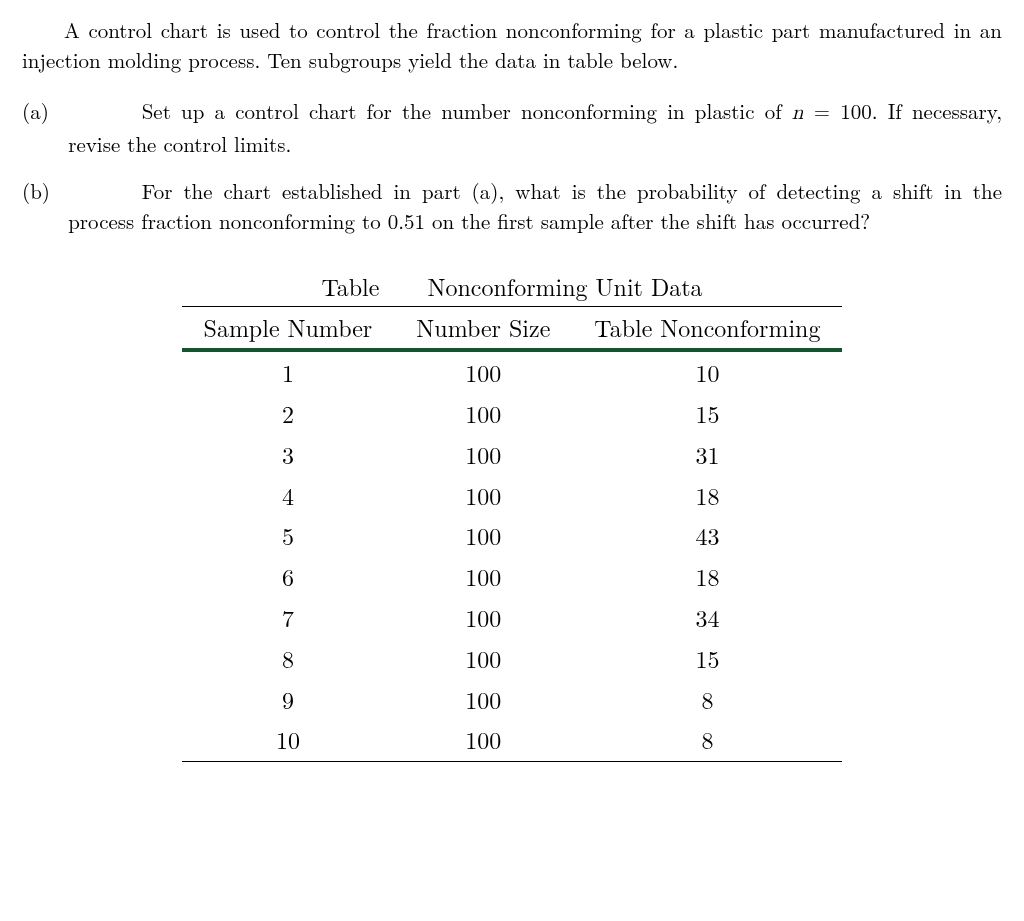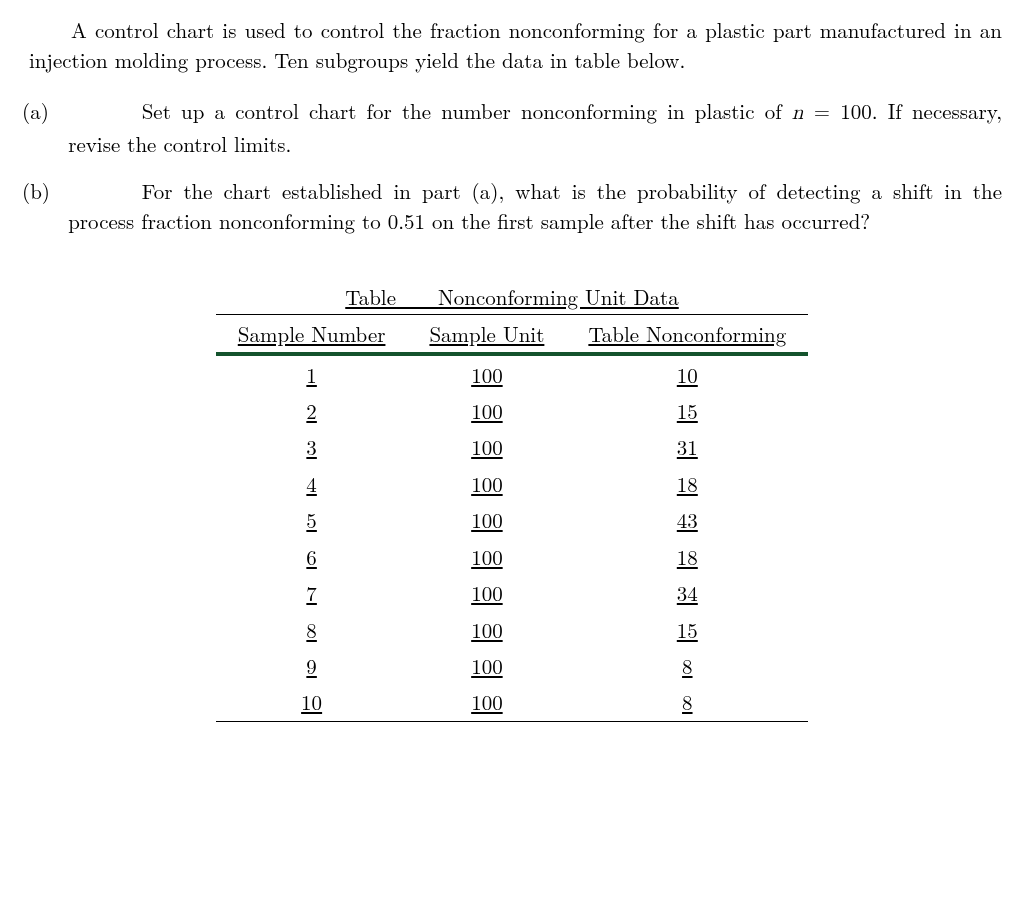--- a/index.html
+++ b/index.html
@@ -7,44 +7,43 @@
     font-size: 21px;
     line-height: 1.45;
     color: #000;
     background: #fff;
     margin: 0;
     padding: 14px 22px 40px 22px;
     width: 1024px;
     box-sizing: border-box;
   }
   p.intro {
-    margin: 0 0 20px 7px;
+    margin: 0 0 20px 0;
     text-align: justify;
     text-indent: 2em;
   }
   .item {
     margin: 0 0 16px 0;
     padding-left: 2.2em;
     text-indent: -2.2em;
     text-align: justify;
   }
   .item .label {
     display: inline-block;
     width: 2.2em;
     text-indent: 0;
   }
   .math-it {
     font-style: italic;
     font-family: "Latin Modern Math", "CMU Serif", Georgia, serif;
   }
   table.data {
     border-collapse: collapse;
-    margin: 42px auto 0 auto;
-    font-size: 21px;
-    text-decoration: underline;
+    margin: 30px auto 0 auto;
+    font-size: 24px;
   }
   table.data td, table.data th {
     padding: 3px 22px;
     text-align: center;
     font-weight: normal;
   }
   .title-row td {
     border-bottom: 1px solid #000;
     padding-top: 6px;
     padding-bottom: 4px;
@@ -78,21 +77,21 @@
 
 <table class="data">
   <tbody>
       <tr class="title-row">
     <td colspan="3">
       <span>Table</span>&nbsp;&nbsp;&nbsp;&nbsp;<span>Nonconforming Unit Data</span>
     </td>
   </tr>
   <tr class="header-row">
     <th>Sample Number</th>
-    <th>Sample Unit</th>
+    <th>Number Size</th>
     <th>Table Nonconforming</th>
   </tr>
   </tbody>
     <tbody id="data-rows">
       <tr>
         <td>1</td>
         <td>100</td>
         <td>10</td>
       </tr>
       <tr>

